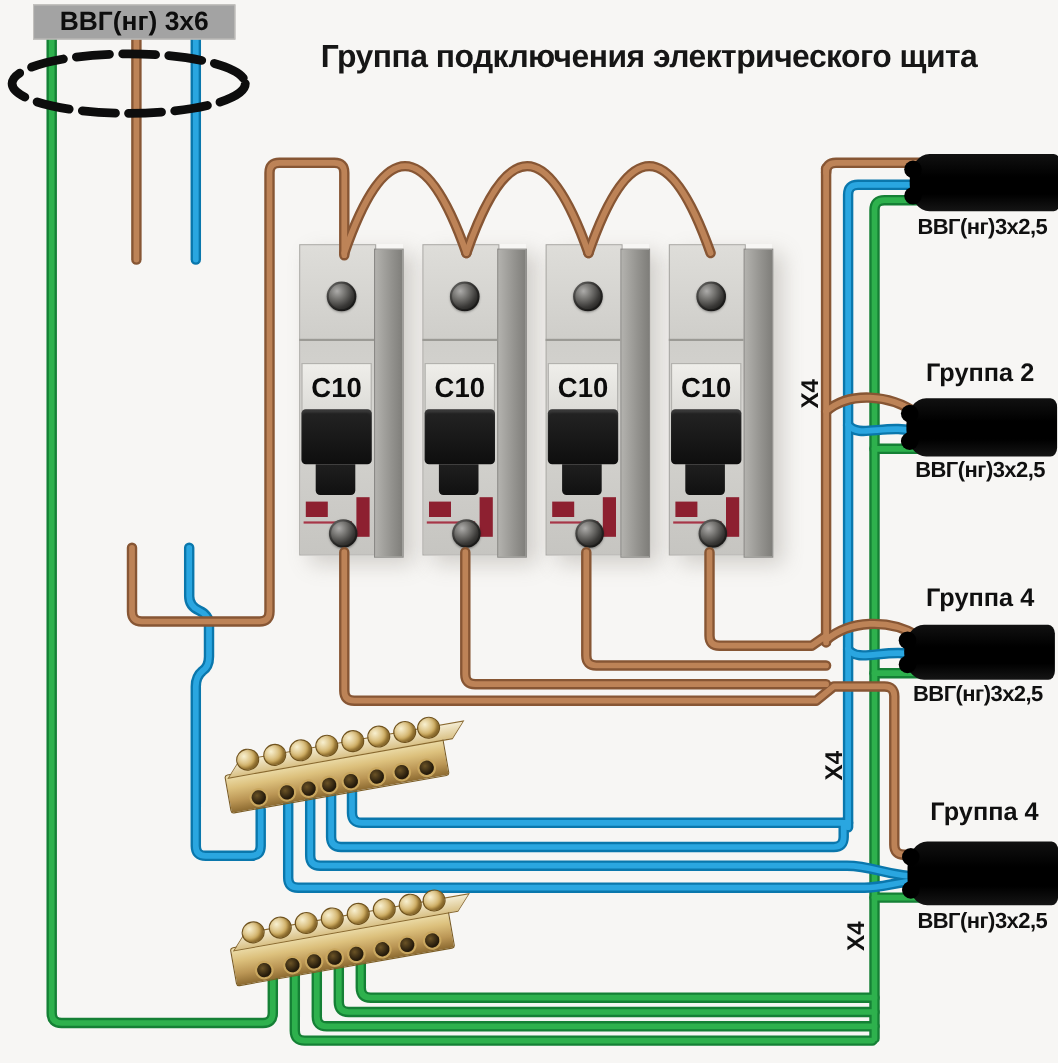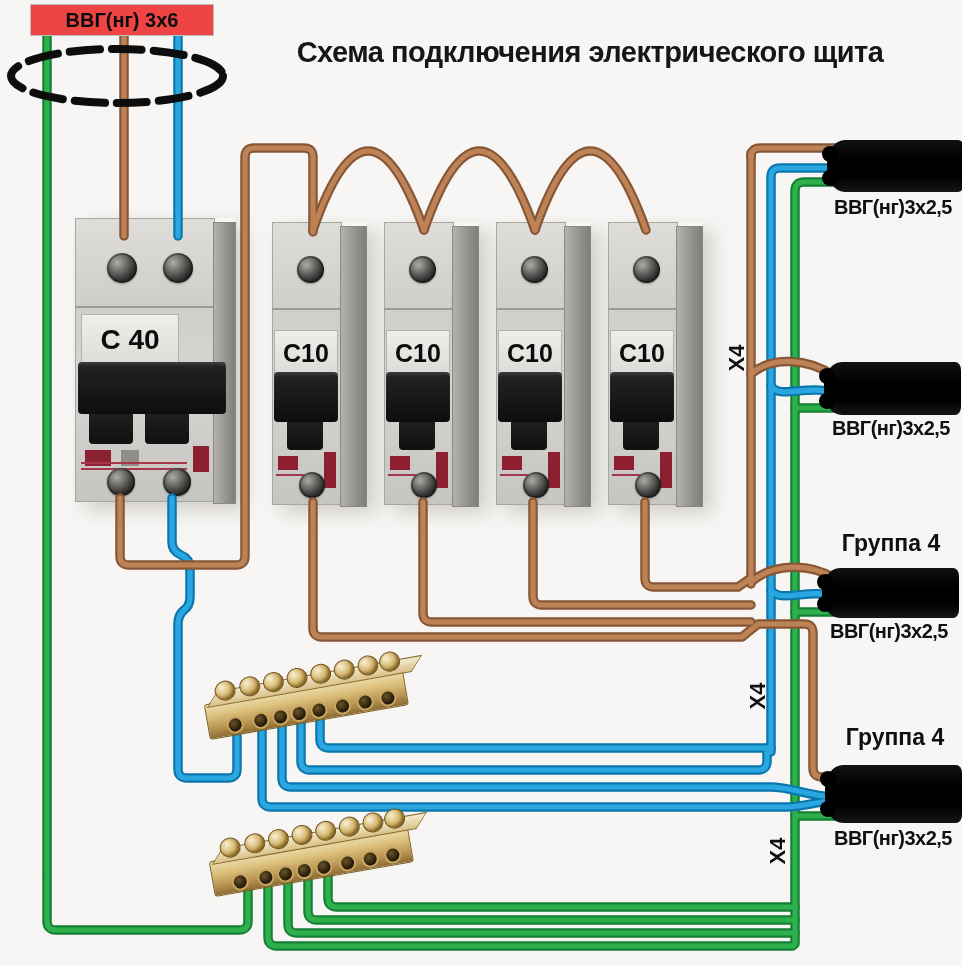--- a/index.html
+++ b/index.html
@@ -2,22 +2,22 @@
 <html><head>
 <meta charset="utf-8">
 <style>
   html,body{margin:0;padding:0;background:#f7f6f4;}
   #canvas{position:relative;width:962px;height:966px;background:#f7f6f4;overflow:hidden;
           font-family:"Liberation Sans",sans-serif;}
   .abs{position:absolute;}
 
   
   .title{left:240px;top:36px;width:700px;text-align:center;font-size:29px;font-weight:700;color:#161616;letter-spacing:-0.5px;}
-  .cable-box{left:30px;top:4px;width:182px;height:30px;background:#ef4444;border:1px solid #c2c0bd;
-             display:flex;align-items:center;justify-content:center;font-size:20px;font-weight:700;color:#0d0d0d;z-index:4;}
+  .cable-box{left:30px;top:4px;width:182px;height:30px;background:#a3a3a3;border:1px solid #c2c0bd;
+             display:flex;align-items:center;justify-content:center;font-size:24px;font-weight:700;color:#0d0d0d;z-index:4;}
   .grp-name{width:142px;text-align:center;font-size:23px;font-weight:700;color:#101010;z-index:4;}
   .grp-cable{width:142px;text-align:center;font-size:20px;font-weight:700;color:#101010;letter-spacing:-0.5px;z-index:4;}
   .x4{width:44px;height:24px;text-align:center;font-size:22px;font-weight:700;color:#101010;
       transform:rotate(-90deg);z-index:4;}
 
   
   .grp-block{width:137px;height:52px;background:linear-gradient(180deg,#111,#000 40%,#000 70%,#151515);
              border-radius:18px 6px 6px 18px / 24px 8px 8px 24px;z-index:3;}
   .grp-block::before{content:"";position:absolute;left:-5px;top:6px;width:16px;height:16px;border-radius:50%;background:#000;}
   .grp-block::after{content:"";position:absolute;left:-5px;bottom:6px;width:16px;height:16px;border-radius:50%;background:#000;}
@@ -58,42 +58,22 @@
   .ow.brown{stroke:#875634;} .cw.brown{stroke:#bd8357;}
   .ow.blue {stroke:#0a77ac;} .cw.blue {stroke:#2aa6e0;}
   .ow.green{stroke:#158035;} .cw.green{stroke:#2eb14d;}
 </style>
 </head>
 <body>
 
 <div id="canvas">
 
   <div class="abs cable-box">ВВГ(нг) 3х6</div>
-  <div class="abs title">Схема подключения электрического щита</div>
-
-  <div class="abs breaker" style="left:75px;top:218px;width:160px;height:284px;">
-    <div class="b-face" style="width:138px;"></div>
-    <div class="b-side" style="left:138px;width:21px;"></div>
-    <div class="b-groove" style="top:88px;width:138px;"></div>
-    <span class="screw" style="left:32px;top:35px;width:30px;height:30px;"></span>
-    <span class="screw" style="left:88px;top:35px;width:30px;height:30px;"></span>
-    <div class="b-panel" style="left:6px;top:96px;width:96px;height:50px;font-size:28px;">
-      <span>C 40</span>
-    </div>
-    <div class="b-toggle" style="left:3px;top:144px;width:148px;height:52px;"></div>
-    <div class="b-tab" style="left:14px;top:196px;width:44px;height:30px;"></div>
-    <div class="b-tab" style="left:70px;top:196px;width:44px;height:30px;"></div>
-    <div class="redmark" style="left:10px;top:232px;width:26px;height:16px;"></div>
-    <div class="graymark" style="left:46px;top:232px;width:18px;height:16px;"></div>
-    <div class="redmark" style="left:118px;top:228px;width:16px;height:26px;"></div>
-    <div class="redline" style="left:6px;top:244px;width:106px;"></div>
-    <div class="redline" style="left:6px;top:250px;width:106px;"></div>
-    <span class="screw" style="left:32px;top:250px;width:28px;height:28px;"></span>
-    <span class="screw" style="left:88px;top:250px;width:28px;height:28px;"></span>
-  </div>
+  <div class="abs title">Группа подключения электрического щита</div>
+
 
   <div class="abs breaker" style="left:272px;top:222px;width:94px;height:283px;">
     <div class="b-face" style="width:68px;"></div>
     <div class="b-side" style="left:68px;width:25px;"></div>
     <div class="b-groove" style="top:86px;width:68px;"></div>
     <span class="screw" style="left:25px;top:34px;width:27px;height:27px;"></span>
     <div class="b-panel" style="left:2px;top:108px;width:62px;height:44px;font-size:25px;">
       <span>C10</span>
     </div>
     <div class="b-toggle" style="left:2px;top:150px;width:64px;height:50px;"></div>
@@ -312,20 +292,21 @@
     <span class="bhole" style="left:85px;"></span>
     <span class="bhole" style="left:105px;"></span>
     <span class="bhole" style="left:129px;"></span>
     <span class="bhole" style="left:152px;"></span>
     <span class="bhole" style="left:175px;"></span>
   </div>
 
   <div class="abs grp-block" style="left:827px;top:140px;height:52px;"></div>
   <div class="abs grp-cable" style="left:822px;top:196px;">ВВГ(нг)3х2,5</div>
 
+  <div class="abs grp-name" style="left:820px;top:325px;">Группа 2</div>
   <div class="abs grp-block" style="left:824px;top:362px;height:53px;"></div>
   <div class="abs grp-cable" style="left:820px;top:417px;">ВВГ(нг)3х2,5</div>
 
   <div class="abs grp-name" style="left:820px;top:530px;">Группа 4</div>
   <div class="abs grp-block" style="left:822px;top:568px;height:50px;"></div>
   <div class="abs grp-cable" style="left:818px;top:620px;">ВВГ(нг)3х2,5</div>
 
   <div class="abs grp-name" style="left:824px;top:724px;">Группа 4</div>
   <div class="abs grp-block" style="left:825px;top:765px;height:58px;"></div>
   <div class="abs grp-cable" style="left:822px;top:827px;">ВВГ(нг)3х2,5</div>

